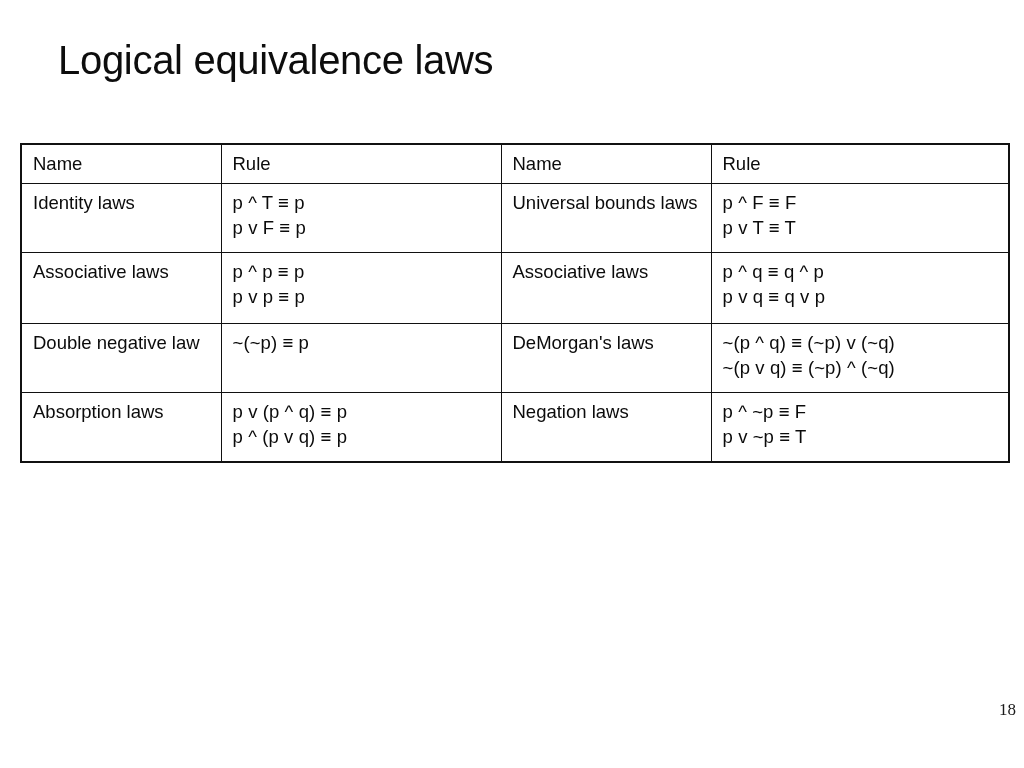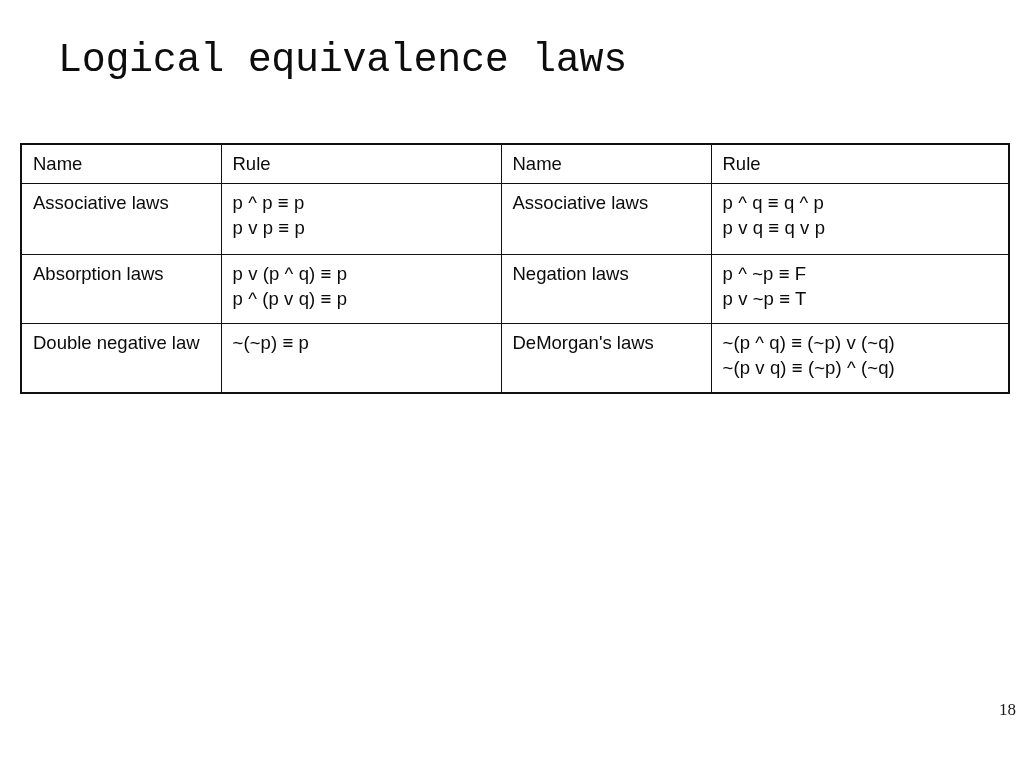--- a/index.html
+++ b/index.html
@@ -17,21 +17,21 @@
   .slide {
     position: relative;
     width: 1024px;
     height: 768px;
     background: #ffffff;
   }
   .slide-title {
     position: absolute;
     left: 58px;
     top: 38px;
-    font-family: Liberation Mono, monospace;
+    font-family: Liberation Sans, sans-serif;
     font-size: 40px;
     font-weight: 400;
     letter-spacing: -0.3px;
     color: #0d0d0d;
     white-space: nowrap;
   }
   .table-wrap {
     position: absolute;
     left: 20px;
     top: 143px;
@@ -94,57 +94,69 @@
         <col class="c-rule2">
       </colgroup>
       <tbody>
         <tr class="r-head">
           <td>Name</td>
           <td>Rule</td>
           <td>Name</td>
           <td>Rule</td>
         </tr>
 
+        <tr class="r-two">
+          <td>Identity laws</td>
+          <td class="rule">
+            <span class="line">p ^ T ≡ p</span>
+            <span class="line">p v F ≡ p</span>
+          </td>
+          <td>Universal bounds laws</td>
+          <td class="rule">
+            <span class="line">p ^ F ≡ F</span>
+            <span class="line">p v T ≡ T</span>
+          </td>
+        </tr>
 
         <tr class="r-tall">
           <td>Associative laws</td>
           <td class="rule">
             <span class="line">p ^ p ≡ p</span>
             <span class="line">p v p ≡ p</span>
           </td>
           <td>Associative laws</td>
           <td class="rule">
             <span class="line">p ^ q ≡ q ^ p</span>
             <span class="line">p v q ≡ q v p</span>
           </td>
         </tr>
 
 
         <tr class="r-two">
+          <td>Double negative law</td>
+          <td class="rule">
+            <span class="line">~(~p) ≡ p</span>
+          </td>
+          <td>DeMorgan's laws</td>
+          <td class="rule">
+            <span class="line">~(p ^ q) ≡ (~p) v (~q)</span>
+            <span class="line">~(p v q) ≡ (~p) ^ (~q)</span>
+          </td>
+        </tr>
+
+        <tr class="r-two">
           <td>Absorption laws</td>
           <td class="rule">
             <span class="line">p v (p ^ q) ≡ p</span>
             <span class="line">p ^ (p v q) ≡ p</span>
           </td>
           <td>Negation laws</td>
           <td class="rule">
             <span class="line">p ^ ~p ≡ F</span>
             <span class="line">p v ~p ≡ T</span>
-          </td>
-        </tr>
-
-        <tr class="r-two">
-          <td>Double negative law</td>
-          <td class="rule">
-            <span class="line">~(~p) ≡ p</span>
-          </td>
-          <td>DeMorgan's laws</td>
-          <td class="rule">
-            <span class="line">~(p ^ q) ≡ (~p) v (~q)</span>
-            <span class="line">~(p v q) ≡ (~p) ^ (~q)</span>
           </td>
         </tr>
 
 
       </tbody>
     </table>
   </div>
 
   <div class="page-number">18</div>
 

